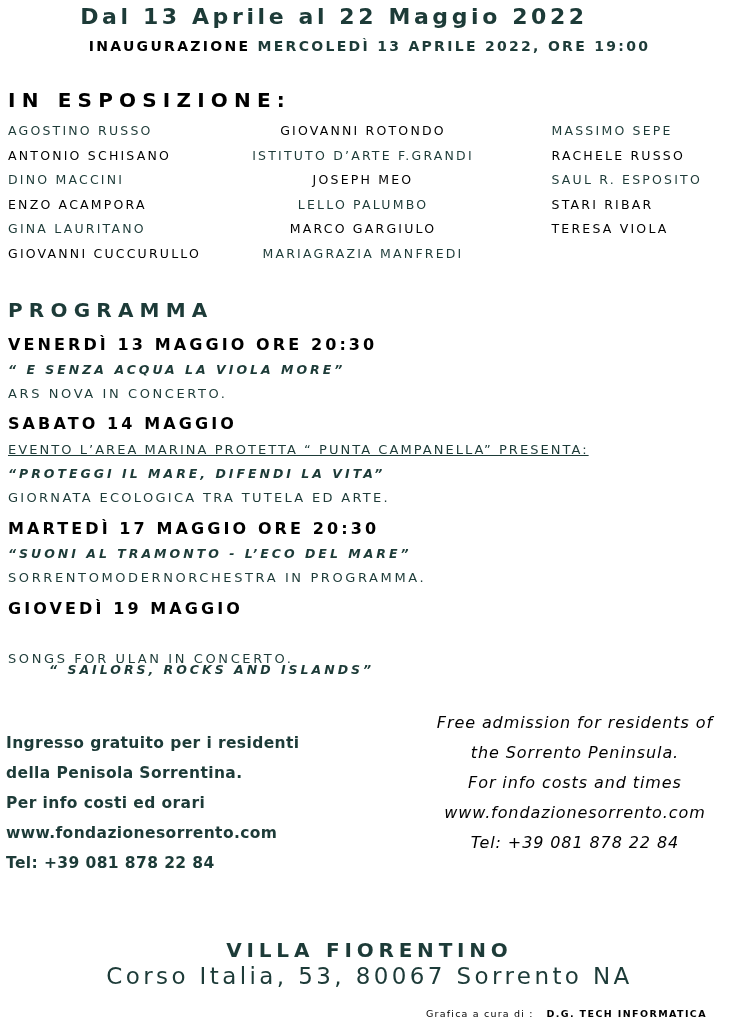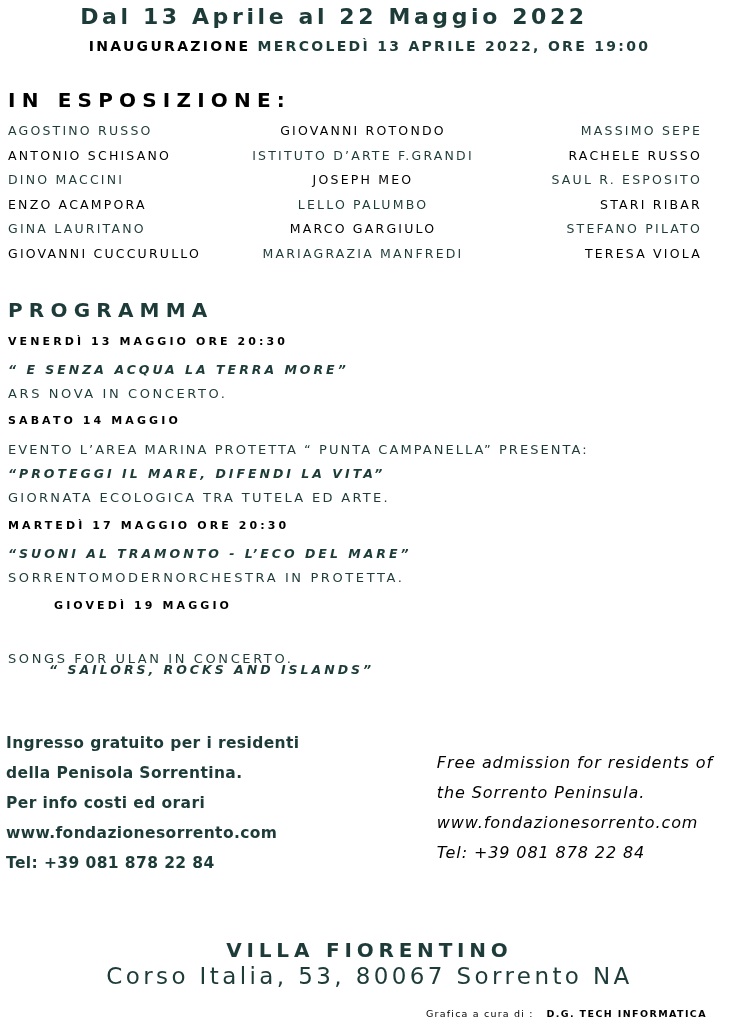--- a/index.html
+++ b/index.html
@@ -9,26 +9,26 @@
   .dark { color: #1d3b38; }
   .gold { color: #000000; }
   .title { top: 4px; left: 0; width: 668px; text-align: center; font-size: 22px; font-weight: bold; letter-spacing: 3.6px; }
   .inaug { top: 38px; left: 0; width: 739px; text-align: center; font-size: 14px; font-weight: bold; letter-spacing: 2.3px; }
   .sec-head { font-size: 20px; font-weight: bold; letter-spacing: 6.2px; }
   .artist { font-size: 12.5px; letter-spacing: 2.2px; line-height: 24.5px; }
   .col { position: absolute; top: 119px; }
   .col div { height: 24.5px; }
   .col1 { left: 8px; text-align: left; }
   .col2 { left: 232px; width: 262px; text-align: center; }
-  .col3 { right: 37px; text-align: right; }
-  .ev-head { font-size: 11px; font-weight: bold; letter-spacing: 3.1px; }
+  .col3 { right: 37px; text-align: left; }
+  .ev-head { font-size: 16px; font-weight: bold; letter-spacing: 3.1px; }
   .ev-quote { font-size: 12.5px; font-weight: bold; font-style: italic; letter-spacing: 3px; }
   .ev-line { font-size: 13px; letter-spacing: 2.6px; }
   .info-left { left: 6px; top: 728px; font-size: 15.5px; line-height: 30px; font-weight: bold; letter-spacing: 0.4px; }
-  .info-right { right: 26px; top: 748px; text-align: left; font-size: 16px; line-height: 30px; font-style: italic; letter-spacing: 0.9px; font-weight: 300; }
+  .info-right { right: 26px; top: 708px; text-align: center; font-size: 16px; line-height: 30px; font-style: italic; letter-spacing: 0.9px; font-weight: 300; }
   .venue { top: 938px; left: 0; width: 739px; text-align: center; font-size: 20px; font-weight: bold; letter-spacing: 4.8px; }
   .address { top: 963px; left: 0; width: 739px; text-align: center; font-size: 23px; letter-spacing: 3.4px; }
   .credit { top: 1008px; right: 32px; font-size: 9.5px; letter-spacing: 1.2px; }
   .credit b { letter-spacing: 1.4px; }
 </style>
 </head>
 <body>
 
 <div class="abs title dark">Dal 13 Aprile al 22 Maggio 2022</div>
 <div class="abs inaug">
@@ -52,53 +52,53 @@
   <div class="gold">JOSEPH MEO</div>
   <div class="dark">LELLO PALUMBO</div>
   <div class="gold">MARCO GARGIULO</div>
   <div class="dark">MARIAGRAZIA MANFREDI</div>
 </div>
 <div class="col col3 artist">
   <div class="dark">MASSIMO SEPE</div>
   <div class="gold">RACHELE RUSSO</div>
   <div class="dark">SAUL R. ESPOSITO</div>
   <div class="gold">STARI RIBAR</div>
-  <div class="dark">STEFANO PILATO</div>
   <div class="gold">TERESA VIOLA</div>
 </div>
 
 <div class="abs sec-head dark" style="top:298px; left:8px;">PROGRAMMA</div>
 
 <div class="abs ev-head gold" style="top:335px; left:8px;">VENERDÌ 13 MAGGIO ORE 20:30</div>
-<div class="abs ev-quote dark" style="top:362px; left:8px;">“ E SENZA ACQUA LA TERRA MORE”</div>
+<div class="abs ev-quote dark" style="top:362px; left:8px;">“ E SENZA ACQUA LA VIOLA MORE”</div>
 <div class="abs ev-line dark" style="top:386px; left:8px;">ARS NOVA IN CONCERTO.</div>
 
 <div class="abs ev-head gold" style="top:414px; left:8px;">SABATO 14 MAGGIO</div>
-<div class="abs ev-line dark" style="top:442px; left:8px; letter-spacing:2.05px;">EVENTO L’AREA MARINA PROTETTA “ PUNTA CAMPANELLA” PRESENTA:</div>
+<div class="abs ev-line dark" style="top:442px; left:8px; letter-spacing:2.05px;text-decoration:underline;">EVENTO L’AREA MARINA PROTETTA “ PUNTA CAMPANELLA” PRESENTA:</div>
 <div class="abs ev-quote dark" style="top:466px; left:8px;"> “PROTEGGI IL MARE, DIFENDI LA VITA”</div>
 <div class="abs ev-line dark" style="top:490px; left:8px; letter-spacing:2.3px;">GIORNATA ECOLOGICA TRA TUTELA ED ARTE.</div>
 
 <div class="abs ev-head gold" style="top:519px; left:8px;">MARTEDÌ 17 MAGGIO ORE 20:30</div>
 <div class="abs ev-quote dark" style="top:546px; left:8px;">“SUONI AL TRAMONTO - L’ECO DEL MARE”</div>
-<div class="abs ev-line dark" style="top:570px; left:8px;">SORRENTOMODERNORCHESTRA IN PROTETTA.</div>
+<div class="abs ev-line dark" style="top:570px; left:8px;">SORRENTOMODERNORCHESTRA IN PROGRAMMA.</div>
 
-<div class="abs ev-head gold" style="top:599px; left:8px;margin-left:46px;">GIOVEDÌ 19 MAGGIO</div>
+<div class="abs ev-head gold" style="top:599px; left:8px;">GIOVEDÌ 19 MAGGIO</div>
 <div class="abs ev-quote dark" style="top:662px; left:8px;margin-left:41px;">“ SAILORS, ROCKS AND ISLANDS”</div>
 <div class="abs ev-line dark" style="top:651px; left:8px;">SONGS FOR ULAN IN CONCERTO.</div>
 
 <div class="abs info-left dark">
   <div>Ingresso gratuito per i residenti</div>
   <div>della Penisola Sorrentina.</div>
   <div>Per info costi ed orari</div>
   <div>www.fondazionesorrento.com</div>
   <div>Tel: +39 081 878 22 84</div>
 </div>
 <div class="abs info-right gold">
   <div>Free admission for residents of</div>
   <div>the Sorrento Peninsula.</div>
+  <div>For info costs and times</div>
   <div>www.fondazionesorrento.com</div>
   <div>Tel: +39 081 878 22 84</div>
 </div>
 
 <div class="abs venue dark">VILLA FIORENTINO</div>
 <div class="abs address dark">Corso Italia, 53, 80067 Sorrento NA</div>
 
 <div class="abs credit gold">
   <span>Grafica a cura di :</span>
   &nbsp;&nbsp;<b>D.G. TECH INFORMATICA</b>

